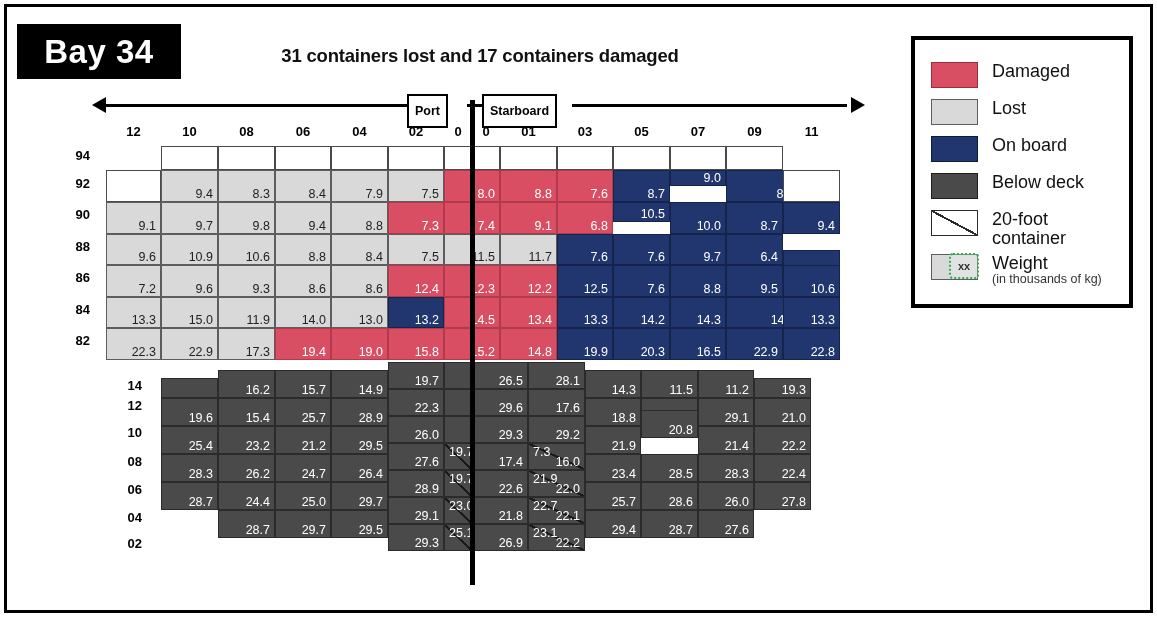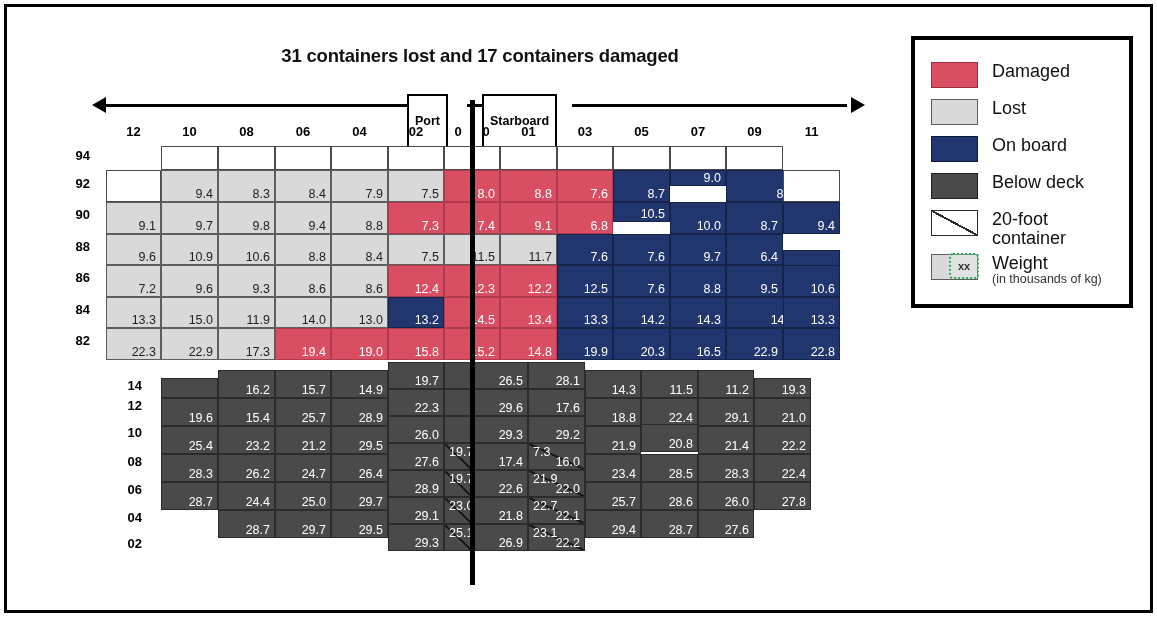--- a/index.html
+++ b/index.html
@@ -18,21 +18,21 @@
   
   #arrowbar{position:absolute;left:92px;top:94px;width:773px;height:22px;}
   #arrowbar .line{position:absolute;top:10px;height:3px;background:#000;}
   #arrowbar .lineL{left:10px;width:320px;}
   #arrowbar .lineR{left:480px;width:275px;}
   #arrowbar .arrowL{position:absolute;left:0;top:3px;width:0;height:0;
     border-top:8px solid transparent;border-bottom:8px solid transparent;border-right:14px solid #000;}
   #arrowbar .arrowR{position:absolute;right:0;top:3px;width:0;height:0;
     border-top:8px solid transparent;border-bottom:8px solid transparent;border-left:14px solid #000;}
   .sidelabel{position:absolute;top:0;border:2px solid #000;background:#fff;height:18px;line-height:18px;
-     font-size:12.5px;font-weight:bold;padding:16px 6px;color:#000;}
+     font-size:12.5px;font-weight:bold;padding:6px 6px;color:#000;}
   #lbl-port{left:315px;}
   #lbl-stbd{left:390px;}
   #arrowbar .stub{position:absolute;left:375px;top:10px;width:22px;height:3px;background:#000;}
 
   
   #centerline{position:absolute;left:470px;top:100px;width:5px;height:485px;background:#000;}
 
   
   .cell{position:absolute;box-sizing:border-box;font-size:12.5px;}
   .cell .v{position:absolute;right:4px;bottom:1px;line-height:1;}
@@ -64,20 +64,21 @@
      display:flex;align-items:center;justify-content:center;font-size:11px;font-weight:bold;color:#333;background:rgba(255,255,255,.25);}
   .leg-text{font-size:18px;color:#111;line-height:1.08;}
   .leg-sub{font-size:12.5px;color:#333;line-height:1.1;}
 </style>
 </head>
 <body>
 
 <div id="root">
   <div id="frame"></div>
 
+  <div id="bay-title">Bay 34</div>
 
   <div id="headline">31 containers lost and 17 containers damaged</div>
 
   <div id="arrowbar">
     <div class="arrowL"></div>
     <div class="line lineL"></div>
     <div class="sidelabel" id="lbl-port">Port</div>
     <div class="stub"></div>
     <div class="sidelabel" id="lbl-stbd">Starboard</div>
     <div class="line lineR"></div>
@@ -545,21 +546,21 @@
       </div>
       <div class="cell c-below" style="left: 698px; top: 398px; width: 56px; height: 28px;">
         <span class="v">29.1</span>
       </div>
       <div class="cell c-below" style="left: 754px; top: 398px; width: 57px; height: 28px;">
         <span class="v">21.0</span>
       </div>
       <div class="cell c-below" style="left: 585px; top: 426px; width: 56px; height: 28px;">
         <span class="v">21.9</span>
       </div>
-      <div class="cell c-below" style="left: 641px; top: 424px; width: 57px; height: 28px;">
+      <div class="cell c-below" style="left: 641px; top: 410px; width: 57px; height: 28px;">
         <span class="v">20.8</span>
       </div>
       <div class="cell c-below" style="left: 698px; top: 426px; width: 56px; height: 28px;">
         <span class="v">21.4</span>
       </div>
       <div class="cell c-below" style="left: 754px; top: 426px; width: 57px; height: 28px;">
         <span class="v">22.2</span>
       </div>
       <div class="cell c-below" style="left: 585px; top: 454px; width: 56px; height: 28px;">
         <span class="v">23.4</span>

